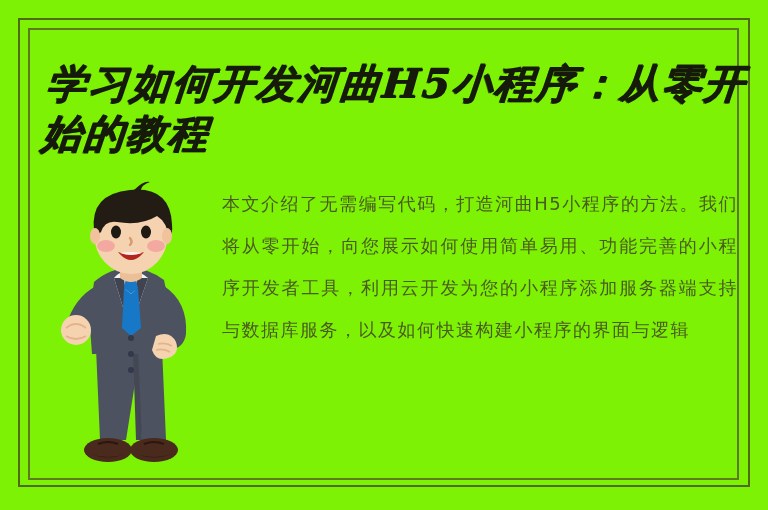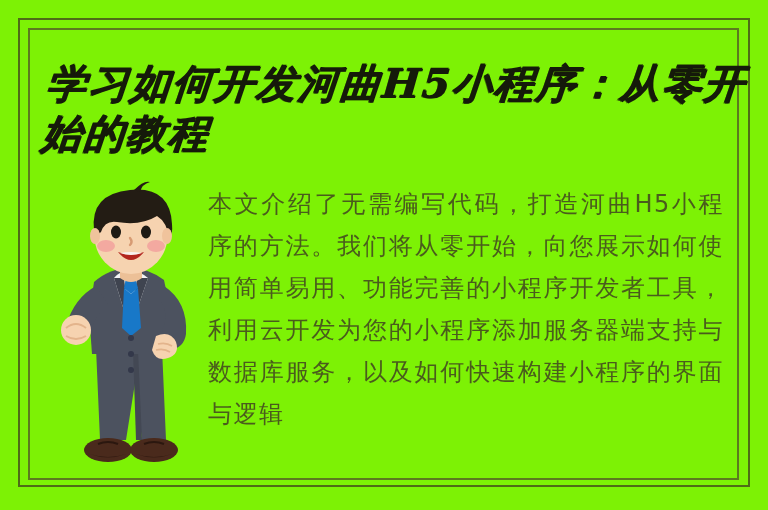--- a/index.html
+++ b/index.html
@@ -57,25 +57,25 @@
     color: #151a0a;
     letter-spacing: 2px;
     text-shadow: 1px 1px 0 #151a0a, -0.5px 0.5px 0 rgba(20,25,8,0.6);
     transform: skewX(-5deg);
     white-space: pre-wrap;
   }
 
   
   .body-copy {
     position: absolute;
-    left: 208px;
+    left: 222px;
     top: 183px;
     width: 516px;
     font-family: "DejaVu Sans", sans-serif;
-    font-size: 24px;
+    font-size: 18px;
     line-height: 42px;
     color: #4a5c1d;
     letter-spacing: 1.5px;
     text-align: justify;
     text-justify: inter-character;
     white-space: normal;
   }
 
   
   .character {

